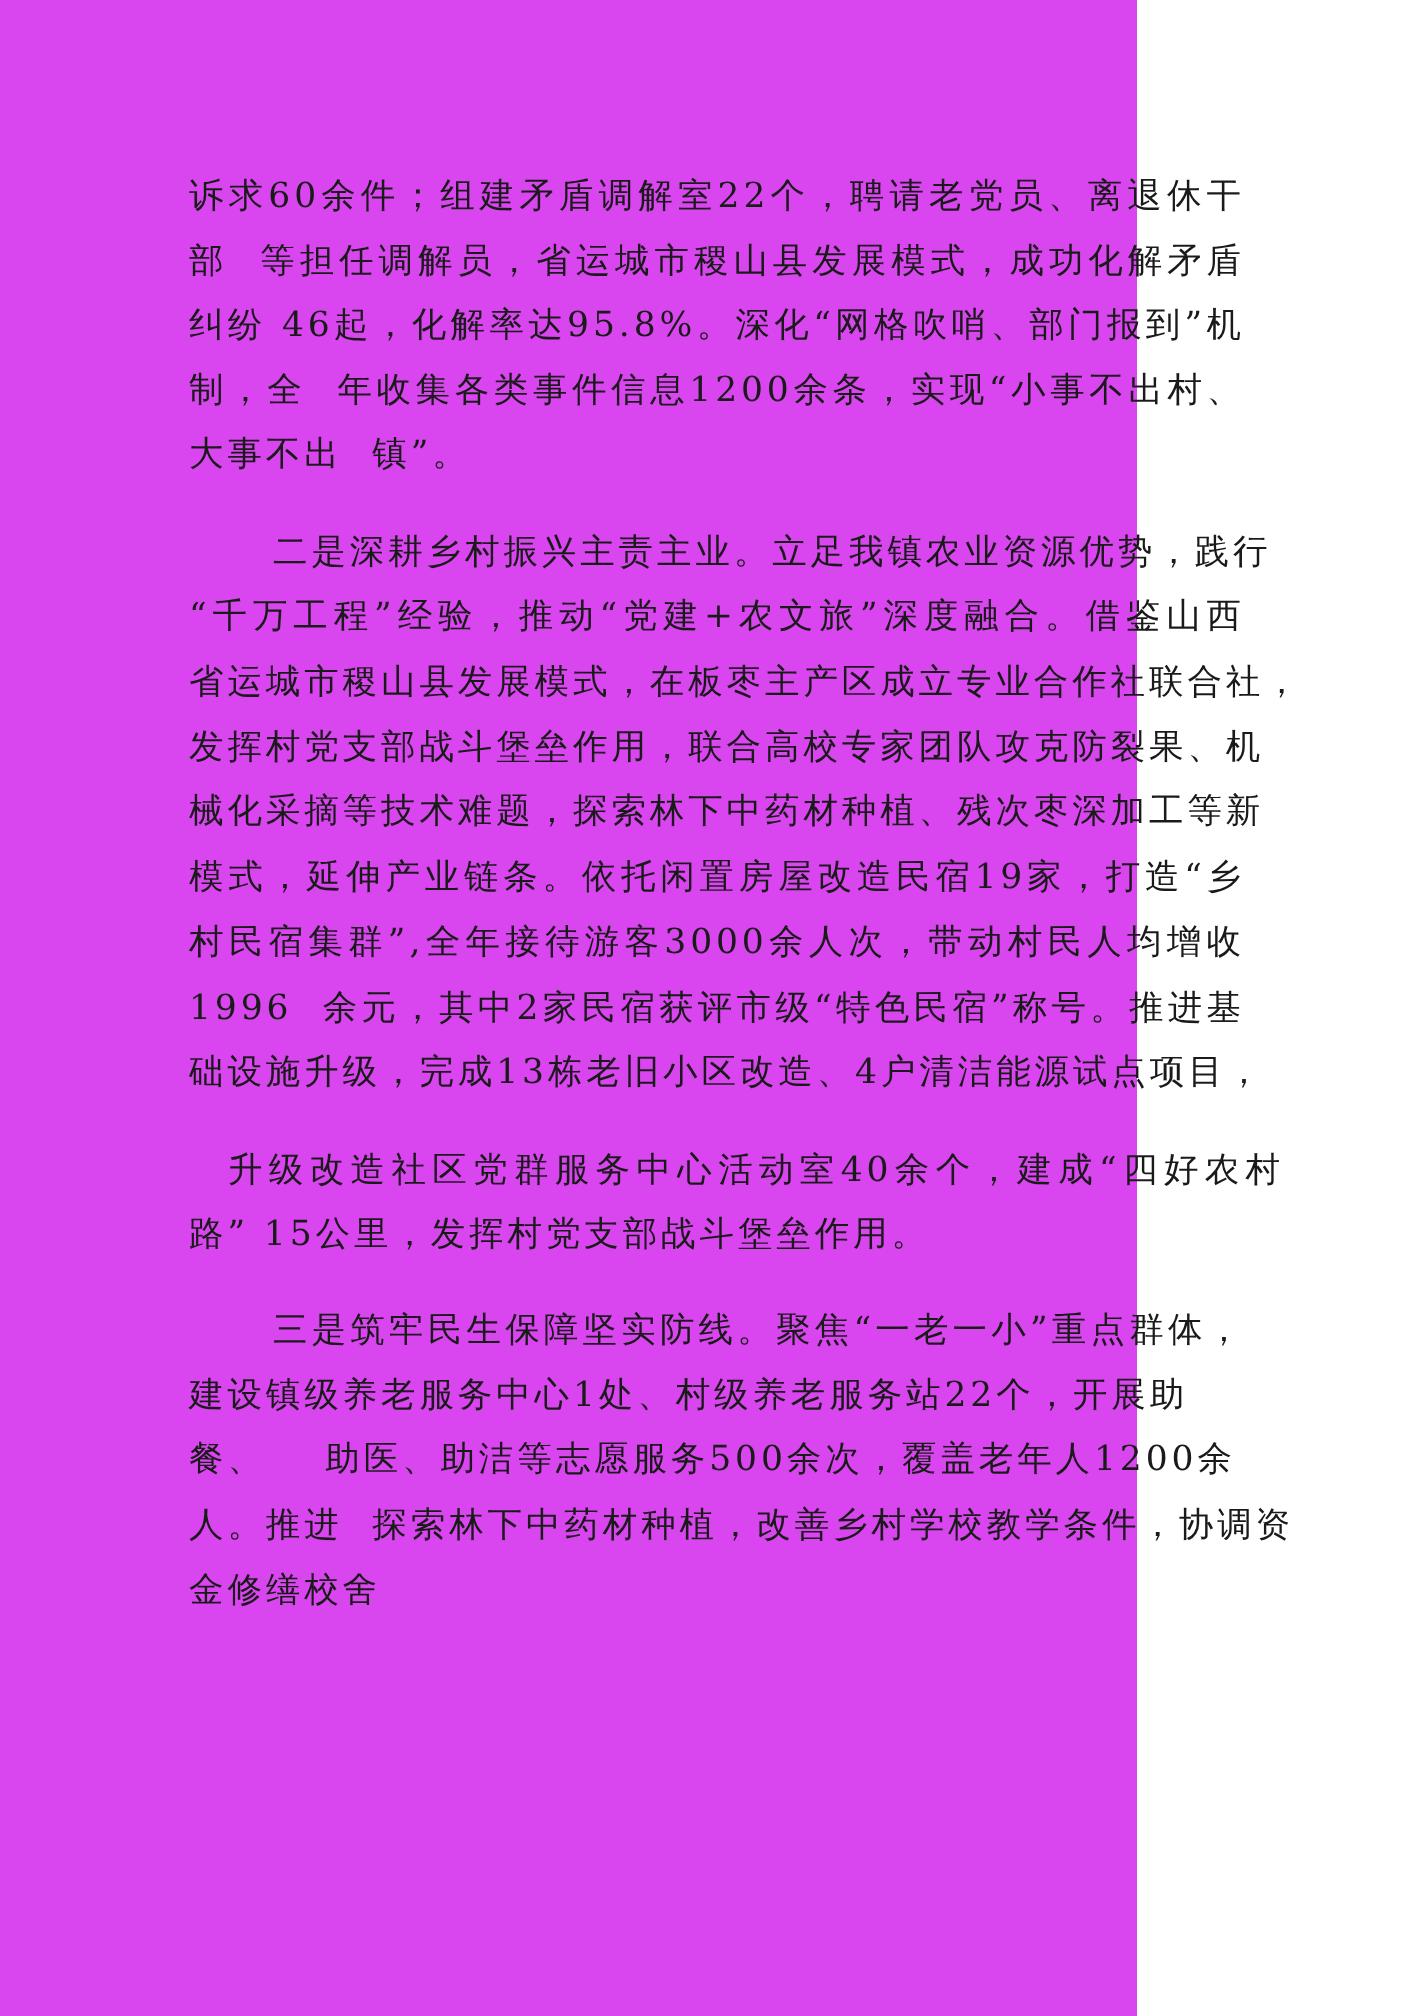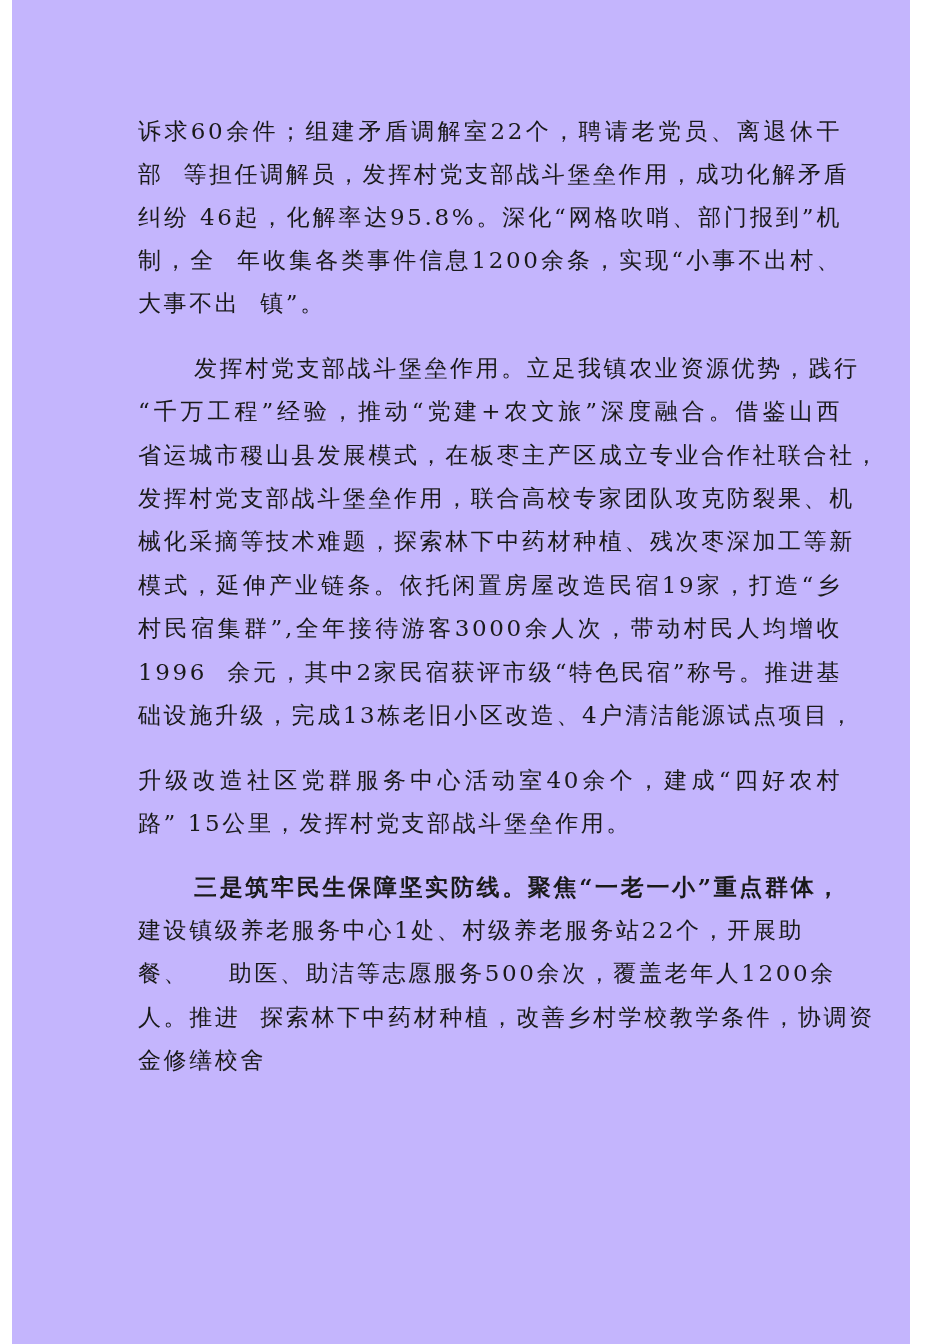--- a/index.html
+++ b/index.html
@@ -8,24 +8,24 @@
       background: #ffffff;
     }
     body {
       width: 950px;
       height: 1344px;
       position: relative;
       overflow: hidden;
     }
     .page {
       position: absolute;
-      left: 12px; top: 0;
-      width: 898px;
+      left: 0; top: 0;
+      width: 758px;
       height: 1344px;
-      background: #c4b5fd;
+      background: #d946ef;
     }
     .line {
       position: absolute;
       left: 126px;
       width: 704px;
       height: 30px;
       line-height: 30px;
       font-family: "DejaVu Serif", "Liberation Serif", serif;
       font-size: 23px;
       color: #1a1a1a;
@@ -43,41 +43,41 @@
       width: 648px;
     }
   </style>
 </head>
 <body>
 
 <div class="page">
 
   <div>
     <div class="line" style="top:116px;">诉求60余件；组建矛盾调解室22个，聘请老党员、离退休干</div>
-    <div class="line" style="top:159px;">部  等担任调解员，发挥村党支部战斗堡垒作用，成功化解矛盾</div>
+    <div class="line" style="top:159px;">部  等担任调解员，省运城市稷山县发展模式，成功化解矛盾</div>
     <div class="line" style="top:202px;">纠纷 46起，化解率达95.8%。深化“网格吹哨、部门报到”机</div>
     <div class="line" style="top:245px;">制，全  年收集各类事件信息1200余条，实现“小事不出村、</div>
     <div class="line last" style="top:288px;">大事不出  镇”。</div>
   </div>
 
   <div>
-    <div class="line indent" style="top:353px;">发挥村党支部战斗堡垒作用。立足我镇农业资源优势，践行</div>
+    <div class="line indent" style="top:353px;">二是深耕乡村振兴主责主业。立足我镇农业资源优势，践行</div>
     <div class="line" style="top:396px;">“千万工程”经验，推动“党建+农文旅”深度融合。借鉴山西</div>
     <div class="line" style="top:440px;">省运城市稷山县发展模式，在板枣主产区成立专业合作社联合社，</div>
     <div class="line" style="top:483px;">发挥村党支部战斗堡垒作用，联合高校专家团队攻克防裂果、机</div>
     <div class="line" style="top:526px;">械化采摘等技术难题，探索林下中药材种植、残次枣深加工等新</div>
     <div class="line" style="top:570px;">模式，延伸产业链条。依托闲置房屋改造民宿19家，打造“乡</div>
     <div class="line" style="top:613px;">村民宿集群”,全年接待游客3000余人次，带动村民人均增收</div>
     <div class="line" style="top:657px;">1996  余元，其中2家民宿获评市级“特色民宿”称号。推进基</div>
     <div class="line last" style="top:700px;">础设施升级，完成13栋老旧小区改造、4户清洁能源试点项目，</div>
-    <div class="line" style="top:765px;">升级改造社区党群服务中心活动室40余个，建成“四好农村</div>
+    <div class="line" style="top:765px;margin-left:26px;">升级改造社区党群服务中心活动室40余个，建成“四好农村</div>
     <div class="line last" style="top:808px;">路” 15公里，发挥村党支部战斗堡垒作用。</div>
   </div>
 
   <div>
-    <div class="line indent" style="top:872px;font-weight:bold;">三是筑牢民生保障坚实防线。聚焦“一老一小”重点群体，</div>
+    <div class="line indent" style="top:872px;">三是筑牢民生保障坚实防线。聚焦“一老一小”重点群体，</div>
     <div class="line last" style="top:915px;">建设镇级养老服务中心1处、村级养老服务站22个，开展助</div>
     <div class="line last" style="top:958px;">餐、    助医、助洁等志愿服务500余次，覆盖老年人1200余</div>
     <div class="line last" style="top:1002px;">人。推进  探索林下中药材种植，改善乡村学校教学条件，协调资</div>
     <div class="line last" style="top:1045px;">金修缮校舍</div>
   </div>
 
 </div>
 
 </body></html>

